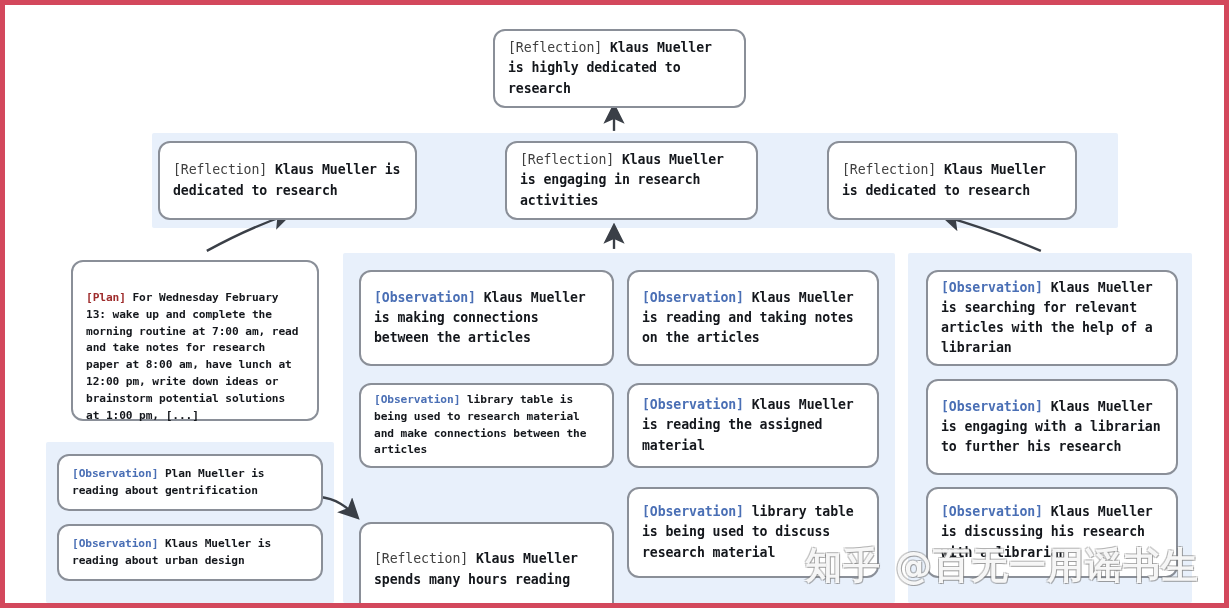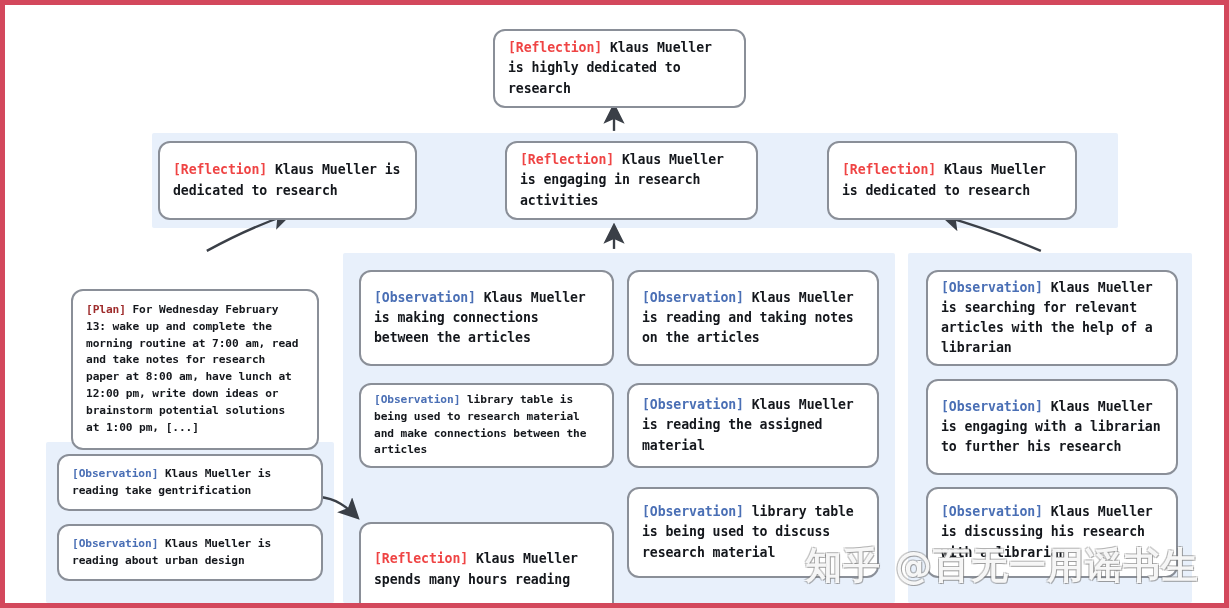--- a/index.html
+++ b/index.html
@@ -49,21 +49,21 @@
     font-weight: bold;
     color: #14171c;
     letter-spacing: -0.1px;
     white-space: pre-wrap;
     word-break: normal;
   }
   .node.small .txt {
     font-size: 11.2px;
     line-height: 1.5;
   }
-  .tag-reflection { color: #ef4444; font-weight: bold; }
+  .tag-reflection { color: #404040; font-weight: normal; }
   .tag-observation { color: #4a6fb5; font-weight: bold; }
   .tag-plan { color: #9e2b2b; font-weight: bold; }
 
   svg.arrows {
     position: absolute;
     inset: 0;
     width: 100%;
     height: 100%;
     pointer-events: none;
   }
@@ -125,26 +125,26 @@
     </div>
 
     <div class="node" style="left:500px; top:136px; width:253px; height:79px;">
       <div class="txt"><span class="tag-reflection">[Reflection]</span><span> Klaus Mueller is engaging in research activities</span></div>
     </div>
 
     <div class="node" style="left:822px; top:136px; width:250px; height:79px;">
       <div class="txt"><span class="tag-reflection">[Reflection]</span><span> Klaus Mueller is dedicated to research</span></div>
     </div>
 
-    <div class="node small" style="left:66px; top:255px; width:248px; height:161px; align-items:flex-start; padding-top:11px;margin-top:29px;">
+    <div class="node small" style="left:66px; top:255px; width:248px; height:161px; align-items:flex-start; padding-top:28px;">
       <div class="txt"><span class="tag-plan">[Plan]</span><span> For Wednesday February 13: wake up and complete the morning routine at 7:00 am, read and take notes for research paper at 8:00 am, have lunch at 12:00 pm, write down ideas or brainstorm potential solutions at 1:00 pm, [...]</span></div>
     </div>
 
     <div class="node small" style="left:52px; top:449px; width:266px; height:57px;">
-      <div class="txt"><span class="tag-observation">[Observation]</span><span> Klaus Mueller is reading take gentrification</span></div>
+      <div class="txt"><span class="tag-observation">[Observation]</span><span> Plan Mueller is reading about gentrification</span></div>
     </div>
 
     <div class="node" style="left:354px; top:265px; width:255px; height:96px;">
       <div class="txt"><span class="tag-observation">[Observation]</span><span> Klaus Mueller is making connections between the articles</span></div>
     </div>
 
     <div class="node small" style="left:52px; top:519px; width:266px; height:57px;">
       <div class="txt"><span class="tag-observation">[Observation]</span><span> Klaus Mueller is reading about urban design</span></div>
     </div>
 

